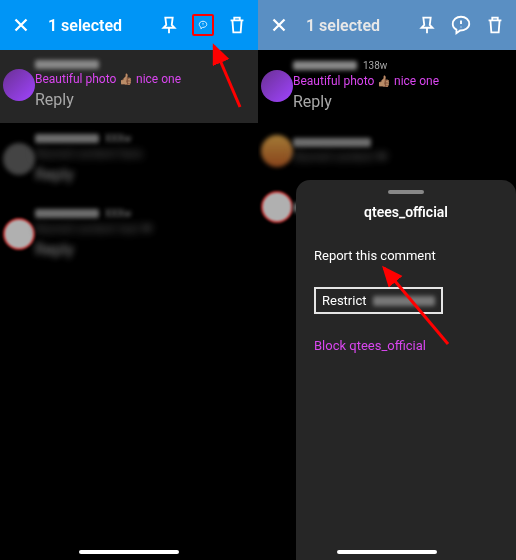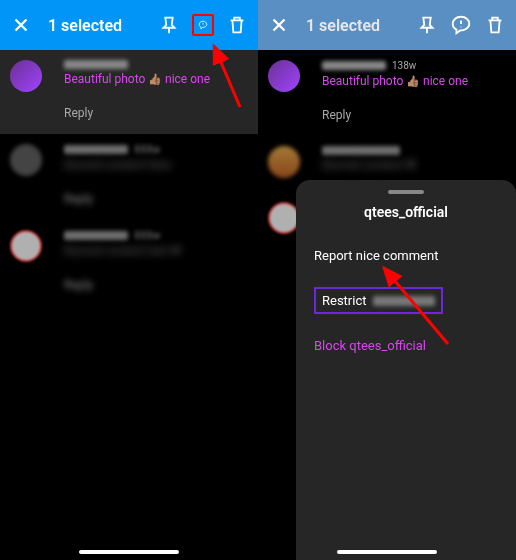--- a/index.html
+++ b/index.html
@@ -56,23 +56,23 @@
       gap: 12px;
       align-items: center;
     }
     .report-highlight {
       border: 2px solid #ff0000;
       padding: 2px 4px;
       border-radius: 2px;
     }
     .comment-row {
       display: flex;
-      padding: 10px 10px 14px 10px;
-      gap: 22px;
-      align-items: flex-start;
+      padding: 10px 10px 14px 3px;
+      gap: 0;
+      align-items: center;
     }
     .comment-row.selected { background: #262626; }
     .avatar {
       width: 32px;
       height: 32px;
       border-radius: 50%;
       flex-shrink: 0;
     }
     .avatar.brand { background: linear-gradient(135deg, #6a3093, #a044ff); }
     .avatar.blur1 { background: #555; filter: blur(2px); }
@@ -87,21 +87,21 @@
     .username-blur {
       background: #888;
       height: 9px;
       width: 64px;
       border-radius: 2px;
       filter: blur(2px);
     }
     .username-blur.wide { width: 78px; }
     .timestamp { color: #a8a8a8; font-size: 10px; }
     .comment-text { color: #d946ef; font-size: 12px; margin-top: 3px; }
-    .reply-link { color: #a8a8a8; font-size: 12px; margin-top: 20px; }
+    .reply-link { color: #a8a8a8; font-size: 16px; margin-top: 4px; }
     .thumbs { font-size: 11px; }
     .blurred-row .comment-text { filter: blur(4px); color:#777; }
     .blurred-row .reply-link { filter: blur(3px); }
     .blurred-row .timestamp { filter: blur(2px); }
     .blurred-row { opacity: 0.8; }
     .bottom-sheet {
       position: absolute;
       bottom: 0;
       left: 0;
       right: 0;
@@ -139,21 +139,21 @@
     }
     .mini-blur {
       background: #777;
       height: 10px;
       width: 62px;
       filter: blur(2px);
       border-radius: 2px;
     }
     .sheet-item.block { color: #d946ef; }
     .restrict-highlight {
-      border: 2px solid #6d28d9;
+      border: 2px solid #e5e5e5;
       padding: 4px 6px;
       display: inline-flex;
       align-items: center;
       gap: 6px;
     }
     .arrow {
       position: absolute;
       pointer-events: none;
     }
     .arrow svg { overflow: visible; }
@@ -295,21 +295,21 @@
       <div class="comment-head">
           <div class="username-blur"></div>
           <span class="timestamp">138w</span>
         </div>
     </div>
   </div>
 
   <div class="bottom-sheet">
     <div class="grabber"></div>
     <div class="sheet-title">qtees_official</div>
-    <div class="sheet-item">Report nice comment</div>
+    <div class="sheet-item">Report this comment</div>
     <div class="sheet-item with-blur">
       <span class="restrict-highlight">
         <span>Restrict</span>
         <span class="mini-blur"></span>
       </span>
     </div>
     <div class="sheet-item block">Block qtees_official</div>
   </div>
 
   <div class="home-indicator"></div>

